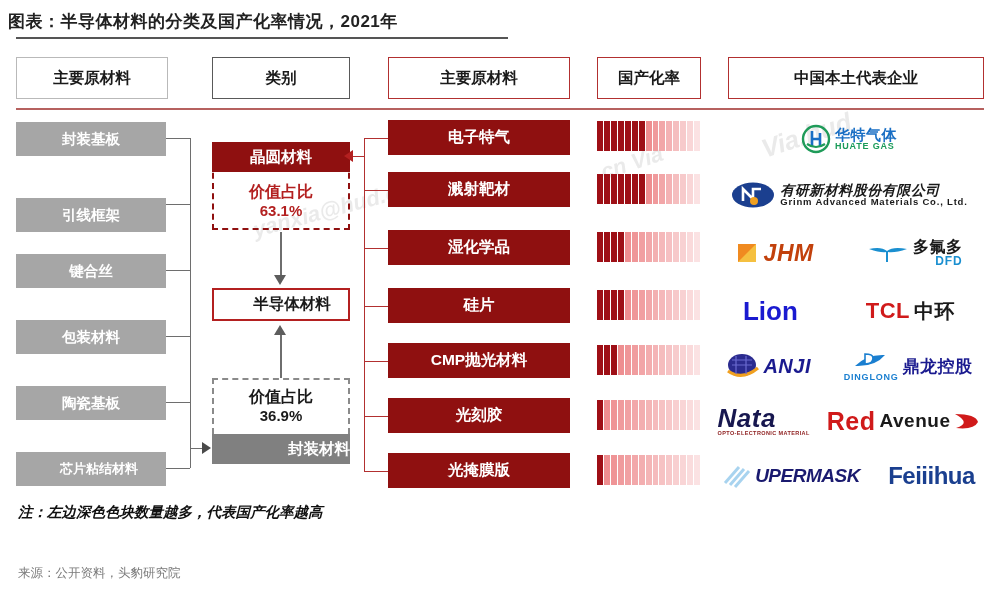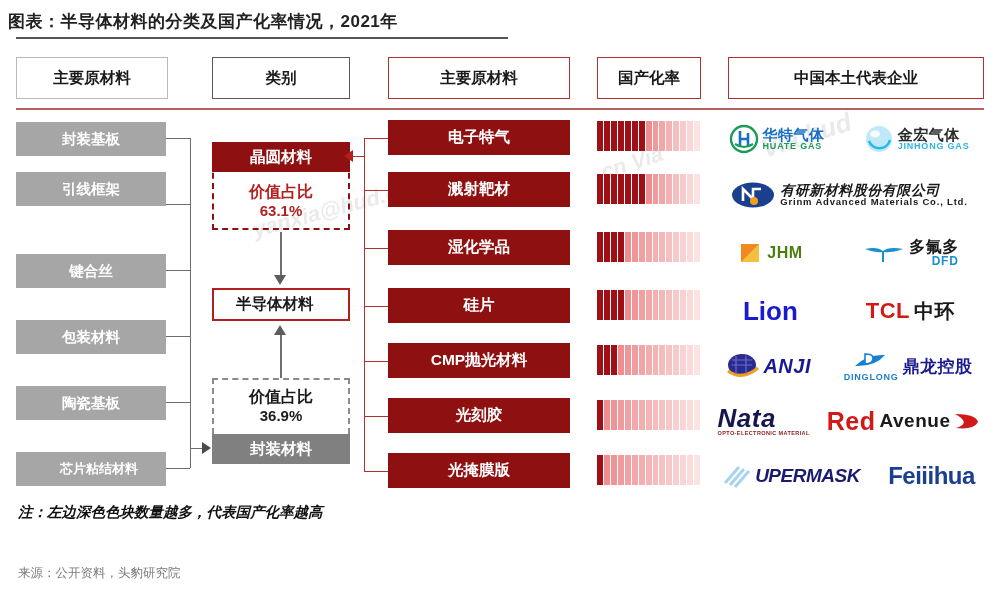--- a/index.html
+++ b/index.html
@@ -67,39 +67,39 @@
     position: absolute; left: 212px; top: 174px; width: 138px; height: 54px;
     display: flex; flex-direction: column; align-items: center; justify-content: center;
     color: #b32020; line-height: 1.18;
   }
   .wafer-body .l1 { font-size: 16px; font-weight: 700; }
   .wafer-body .l2 { font-size: 15px; font-weight: 700; }
 
   .core-box {
     position: absolute; left: 212px; top: 288px; width: 138px; height: 33px;
     border: 2.2px solid #b32020; background: #fff;
-    display: flex; align-items: center; 
+    display: flex; align-items: center; justify-content: center;
     font-size: 15.5px; font-weight: 700; color: #1a1a1a; padding-left: 22px;
   }
 
   .pkg-dash {
     position: absolute; left: 212px; top: 378px; width: 138px; height: 86px;
     border: 2px dashed #8a8a8a; background: #fff;
   }
   .pkg-body {
     position: absolute; left: 212px; top: 380px; width: 138px; height: 52px;
     display: flex; flex-direction: column; align-items: center; justify-content: center;
     color: #1a1a1a; line-height: 1.18;
   }
   .pkg-body .l1 { font-size: 16px; font-weight: 700; }
   .pkg-body .l2 { font-size: 15px; font-weight: 700; }
   .pkg-head {
     position: absolute; left: 212px; top: 434px; width: 138px; height: 30px;
     background: #808080; color: #fff;
-    display: flex; align-items: center; justify-content: center;
+    display: flex; align-items: center; justify-content: flex-end;
     font-size: 15.5px; font-weight: 700;
   }
 
   .arrow-stem { position: absolute; width: 1.6px; background: #6e6e6e; }
   .arrow-head-dn {
     position: absolute; width: 0; height: 0;
     border-left: 6.5px solid transparent; border-right: 6.5px solid transparent;
     border-top: 10px solid #5d5d5d;
   }
   .arrow-head-up {
@@ -191,21 +191,21 @@
   </div>
   <div class="hdr redb" style="left:728px; top:57px; width:256px;">
     <span>中国本土代表企业</span>
   </div>
 
   <div class="sep-rule"></div>
 
   <div class="graybox" style="top:122px;">
       <span>封装基板</span>
     </div>
-  <div class="graybox" style="top:172px;">
+  <div class="graybox" style="top:198px;">
       <span>引线框架</span>
     </div>
   <div class="graybox" style="top:254px;">
       <span>键合丝</span>
     </div>
   <div class="graybox" style="top:320px;">
       <span>包装材料</span>
     </div>
   <div class="graybox" style="top:386px;">
       <span>陶瓷基板</span>
@@ -413,33 +413,20 @@
             <circle cx="15" cy="15" r="13" fill="none" stroke="#1f9b59" stroke-width="2.4"></circle>
             <path d="M11 7 L11 23 M11 15 L19 15 M19 9 L19 23" stroke="#1a6fc4" stroke-width="2.6" fill="none"></path>
             <path d="M6 20 Q15 26 24 20" stroke="#1f9b59" stroke-width="2.2" fill="none"></path>
           </svg>
       </span>
       <span class="logo-txt">
         <span class="cn" style="color:#1a6fc4">华特气体</span>
         <span class="en" style="color:#1a9b59">HUATE GAS</span>
       </span>
     </div>
-    <div class="logo">
-      <span class="mark">
-        <svg width="30" height="30" viewBox="0 0 30 30">
-            <circle cx="15" cy="15" r="13" fill="#bfe9f8"></circle>
-            <path d="M5 17 A11 11 0 0 0 26 16" stroke="#29b6e8" stroke-width="2.6" fill="none"></path>
-            <ellipse cx="11" cy="10" rx="5" ry="3.5" fill="#ffffff" opacity=".85"></ellipse>
-          </svg>
-      </span>
-      <span class="logo-txt">
-        <span class="cn" style="color:#2b2b2b">金宏气体</span>
-        <span class="en" style="color:#29b6e8">JINHONG GAS</span>
-      </span>
-    </div>
   </div>
 
   <div class="logocell" style="top:172px;">
     <div class="logo">
       <span class="mark">
         <svg width="46" height="30" viewBox="0 0 46 30">
             <ellipse cx="23" cy="15" rx="21" ry="12.5" fill="#1b3f8f"></ellipse>
             <path d="M13 21 L13 9 L23 19 L23 9 L31 9" stroke="#ffffff" stroke-width="2.6" fill="none"></path>
             <circle cx="24" cy="21" r="4" fill="#f0a020"></circle>
           </svg>
@@ -452,21 +439,21 @@
   </div>
 
   <div class="logocell" style="top:230px;">
     <div class="logo">
       <span class="mark">
         <svg width="24" height="26" viewBox="0 0 24 26">
             <rect x="2" y="4" width="18" height="18" fill="#f08a20"></rect>
             <path d="M2 22 L20 4 L20 22 Z" fill="#f5c040"></path>
           </svg>
       </span>
-      <span class="cn" style="color:#4d7c0f;font-size:16px;font-weight:700">JHM</span>
+      <span class="cn" style="color:#c2410c;font-size:23px;font-style:italic;font-weight:700">JHM</span>
     </div>
     <div class="logo">
       <span class="mark">
         <svg width="42" height="26" viewBox="0 0 42 26">
             <path d="M2 9 Q14 6 20 11 Q26 6 40 9 Q28 13 21 12 L21 22 L19 22 L19 12 Q14 13 2 9 Z" fill="#1a8fd0"></path>
           </svg>
       </span>
       <span class="logo-txt">
         <span class="cn" style="color:#1a1a1a;font-size:16px">多氟多</span>
         <span class="en" style="color:#1a8fd0;font-size:12px;text-align:right">DFD</span>

